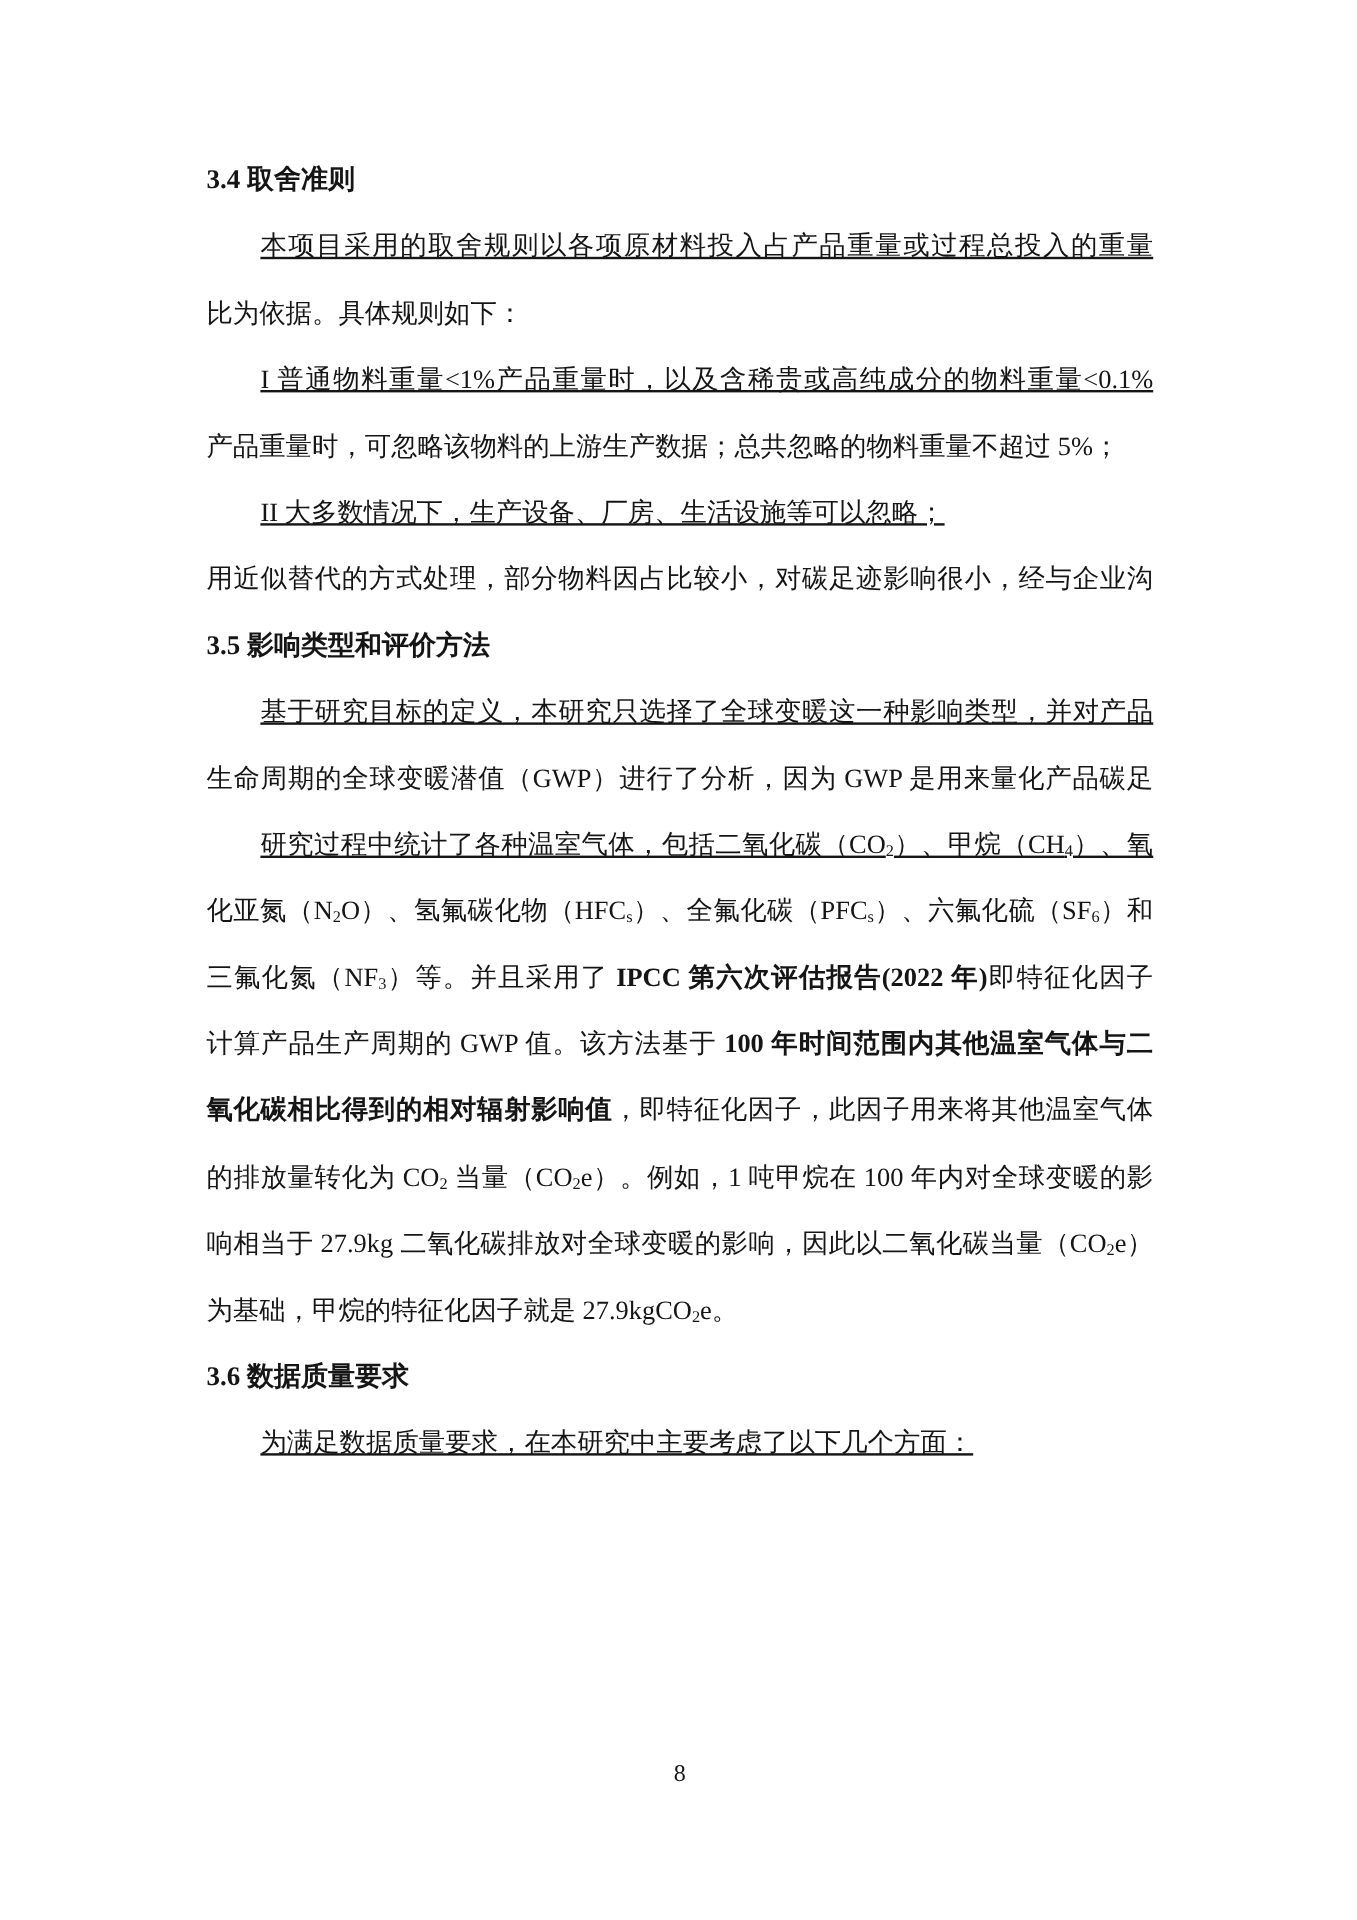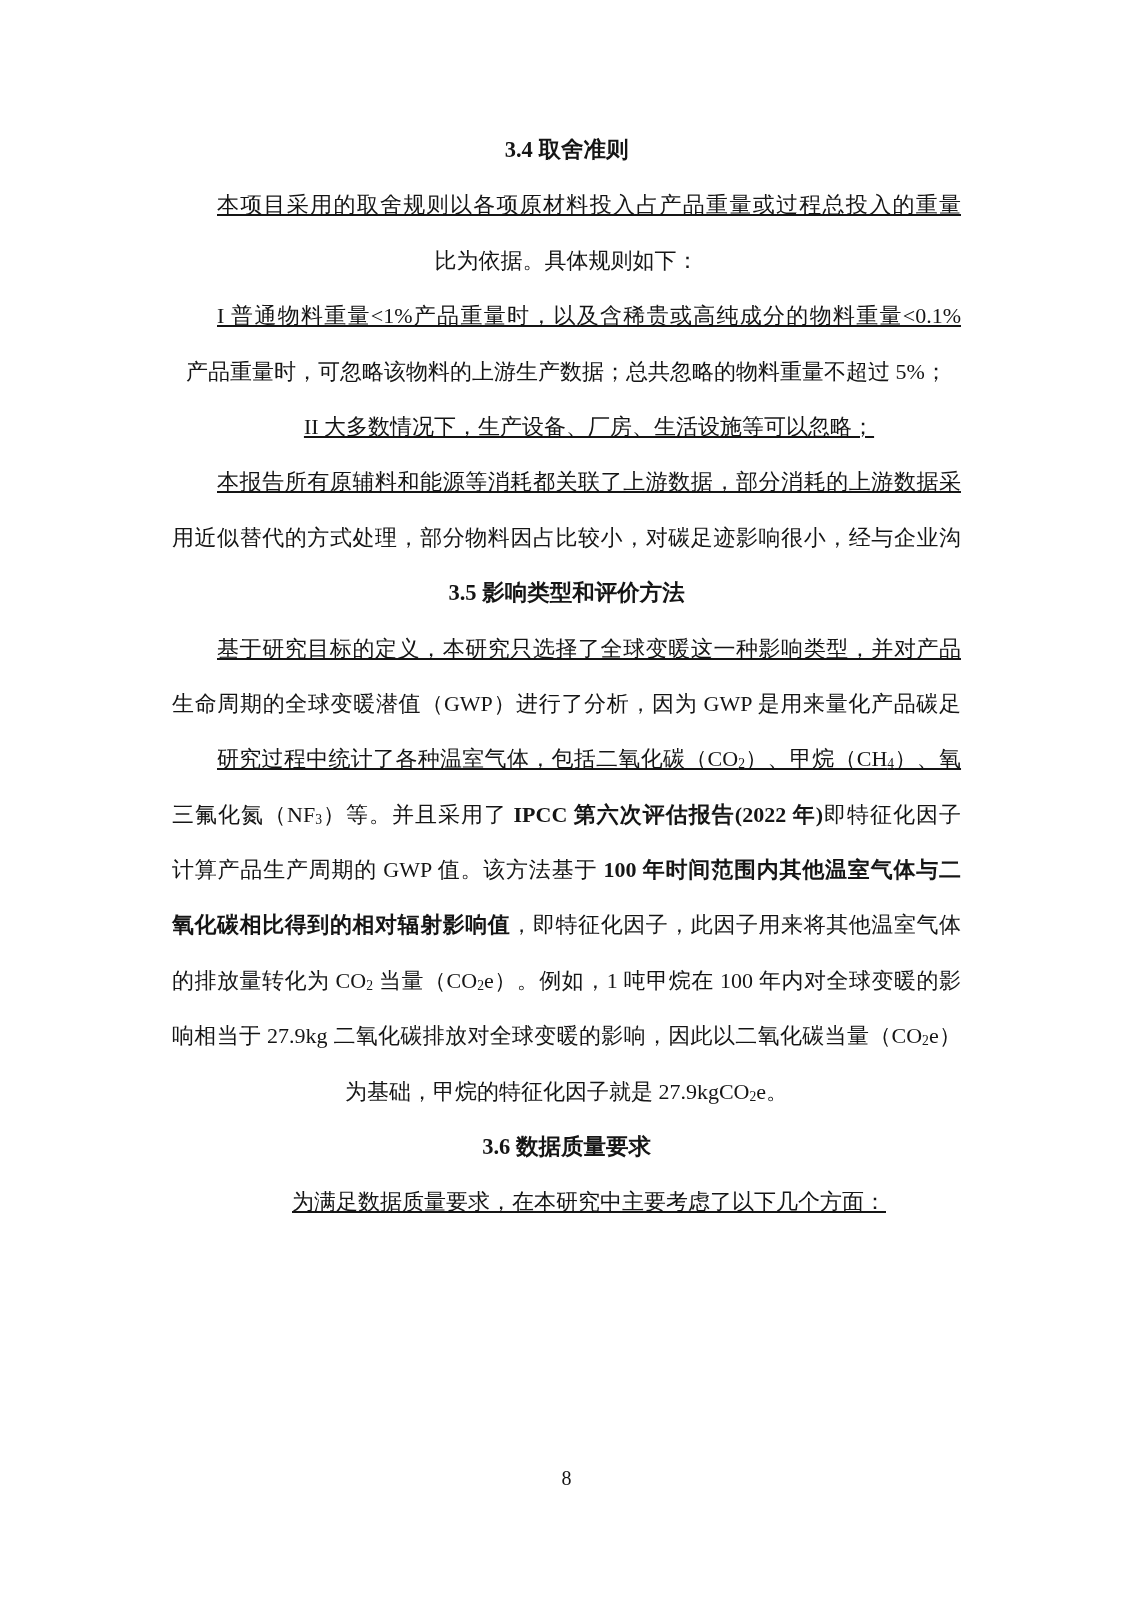--- a/index.html
+++ b/index.html
@@ -17,21 +17,21 @@
   .content {
     position:absolute;
     left:172px;
     top:122px;
     width:789px;
   }
   .line {
     height:55.4px;
     line-height:55.4px;
     font-size:22px;
-    text-align:center;
+    text-align:left;
     white-space:nowrap;
   }
   .line.justify {
     white-space:normal;
     text-align:justify;
     text-align-last:justify;
   }
   .line.indent { padding-left:45px;text-decoration:underline; }
   .line.heading {
     font-weight:bold;
@@ -59,26 +59,26 @@
 <body>
 
 <div class="page">
   <div class="content" id="doc">
       <div class="line heading"><b>3.4 取舍准则</b></div>
       <div class="line indent justify"><span>本项目采用的取舍规则以各项原材料投入占产品重量或过程总投入的重量</span></div>
       <div class="line"><span>比为依据。具体规则如下：</span></div>
       <div class="line indent justify"><span>I 普通物料重量&lt;1%产品重量时，以及含稀贵或高纯成分的物料重量&lt;0.1%</span></div>
       <div class="line"><span>产品重量时，可忽略该物料的上游生产数据；总共忽略的物料重量不超过 5%；</span></div>
       <div class="line indent"><span>II 大多数情况下，生产设备、厂房、生活设施等可以忽略；</span></div>
-      <div class="line indent justify"><span>本报告所有原辅料和能源等消耗都关联了上游数据，部分消耗的上游数据采</span></div>
       <div class="line justify"><span>用近似替代的方式处理，部分物料因占比较小，对碳足迹影响很小，经与企业沟</span></div>
       <div class="line heading"><b>3.5 影响类型和评价方法</b></div>
       <div class="line indent justify"><span>基于研究目标的定义，本研究只选择了全球变暖这一种影响类型，并对产品</span></div>
       <div class="line justify"><span>生命周期的全球变暖潜值（GWP）进行了分析，因为 GWP 是用来量化产品碳足</span></div>
       <div class="line indent justify"><span>研究过程中统计了各种温室气体，包括二氧化碳（CO</span><sub>2</sub><span>）、甲烷（CH</span><sub>4</sub><span>）、氧</span></div>
+      <div class="line justify"><span>化亚氮（N</span><sub>2</sub><span>O）、氢氟碳化物（HFC</span><sub>s</sub><span>）、全氟化碳（PFC</span><sub>s</sub><span>）、六氟化硫（SF</span><sub>6</sub><span>）和</span></div>
       <div class="line justify"><span>三氟化氮（NF</span><sub>3</sub><span>）等。并且采用了 </span><b>IPCC 第六次评估报告(2022 年)</b><span>即特征化因子</span></div>
       <div class="line justify"><span>计算产品生产周期的 GWP 值。该方法基于 </span><b>100 年时间范围内其他温室气体与二</b></div>
       <div class="line justify"><b>氧化碳相比得到的相对辐射影响值</b><span>，即特征化因子，此因子用来将其他温室气体</span></div>
       <div class="line justify"><span>的排放量转化为 CO</span><sub>2</sub><span> 当量（CO</span><sub>2</sub><span>e）。例如，1 吨甲烷在 100 年内对全球变暖的影</span></div>
       <div class="line justify"><span>响相当于 27.9kg 二氧化碳排放对全球变暖的影响，因此以二氧化碳当量（CO</span><sub>2</sub><span>e）</span></div>
       <div class="line"><span>为基础，甲烷的特征化因子就是 27.9kgCO</span><sub>2</sub><span>e。</span></div>
       <div class="line heading"><b>3.6 数据质量要求</b></div>
       <div class="line indent"><span>为满足数据质量要求，在本研究中主要考虑了以下几个方面：</span></div>
     </div>
   <div class="page-number">8</div>

